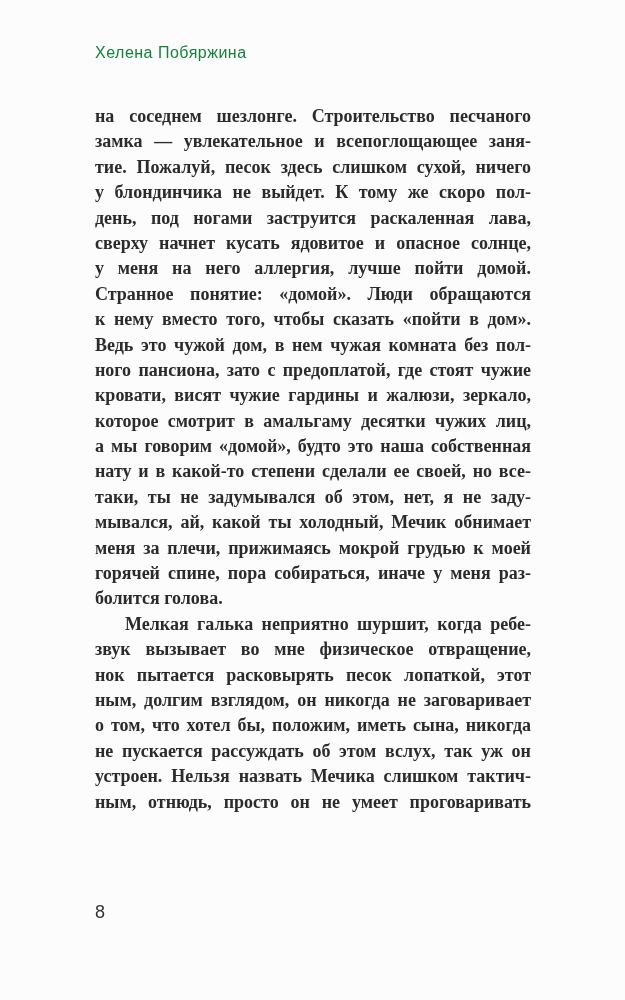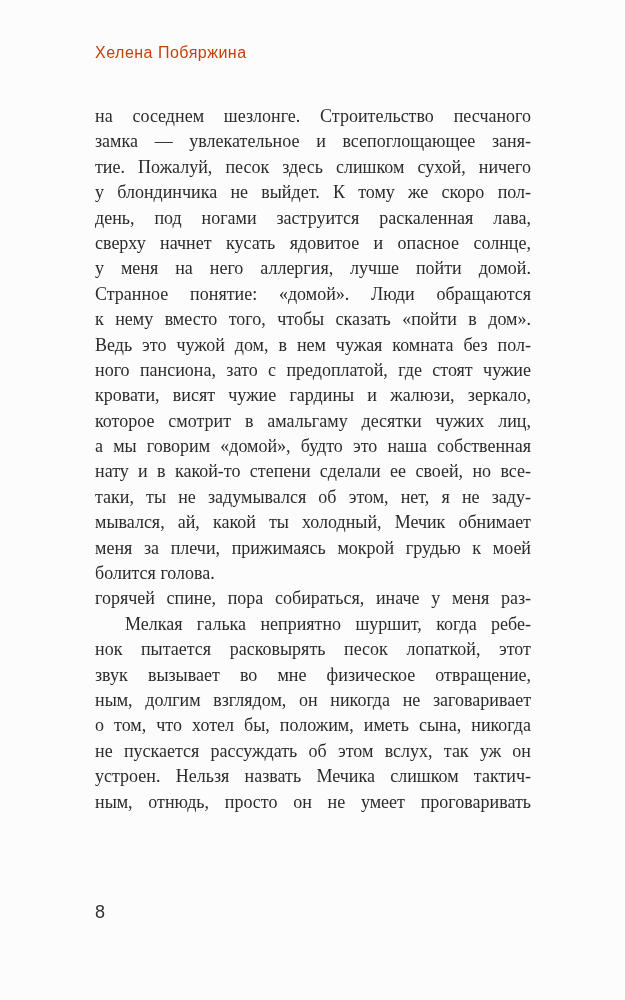--- a/index.html
+++ b/index.html
@@ -16,38 +16,39 @@
     overflow: hidden;
   }
   .running-header {
     position: absolute;
     left: 95px;
     top: 44px;
     font-family: "Liberation Sans", "DejaVu Sans", sans-serif;
     font-size: 16px;
     font-weight: 400;
     letter-spacing: 0.5px;
-    color: #c2410c;
+    color: #15803d;
   }
   .text-block {
     position: absolute;
     left: 95px;
     top: 104px;
     width: 436px;
     font-family: "Liberation Serif", "DejaVu Serif", serif;
     font-size: 18px;
     color: #2b2b2b;
   }
   .line {
     height: 25.4px;
     line-height: 25.4px;
     text-align: justify;
     text-align-last: justify;
     -moz-text-align-last: justify;
     white-space: normal;
+    font-weight: bold;
   }
   .line.para-end {
     text-align-last: left;
     -moz-text-align-last: left;
   }
   .line.indent {
     text-indent: 30px;
   }
   .page-number {
     position: absolute;
@@ -78,25 +79,25 @@
     <div class="line">к нему вместо того, чтобы сказать «пойти в дом».</div>
     <div class="line">Ведь это чужой дом, в нем чужая комната без пол-</div>
     <div class="line">ного пансиона, зато с предоплатой, где стоят чужие</div>
     <div class="line">кровати, висят чужие гардины и жалюзи, зеркало,</div>
     <div class="line">которое смотрит в амальгаму десятки чужих лиц,</div>
     <div class="line">а мы говорим «домой», будто это наша собственная</div>
     <div class="line">нату и в какой-то степени сделали ее своей, но все-</div>
     <div class="line">таки, ты не задумывался об этом, нет, я не заду-</div>
     <div class="line">мывался, ай, какой ты холодный, Мечик обнимает</div>
     <div class="line">меня за плечи, прижимаясь мокрой грудью к моей</div>
+    <div class="line">горячей спине, пора собираться, иначе у меня раз-</div>
     <div class="line para-end">болится голова.</div>
-    <div class="line">горячей спине, пора собираться, иначе у меня раз-</div>
     <div class="line indent">Мелкая галька неприятно шуршит, когда ребе-</div>
+    <div class="line">звук вызывает во мне физическое отвращение,</div>
     <div class="line">нок пытается расковырять песок лопаткой, этот</div>
-    <div class="line">звук вызывает во мне физическое отвращение,</div>
     <div class="line">ным, долгим взглядом, он никогда не заговаривает</div>
     <div class="line">о том, что хотел бы, положим, иметь сына, никогда</div>
     <div class="line">не пускается рассуждать об этом вслух, так уж он</div>
     <div class="line">устроен. Нельзя назвать Мечика слишком тактич-</div>
     <div class="line">ным, отнюдь, просто он не умеет проговаривать</div>
   </div>
 
   <div class="page-number">8</div>
 
 </div>

